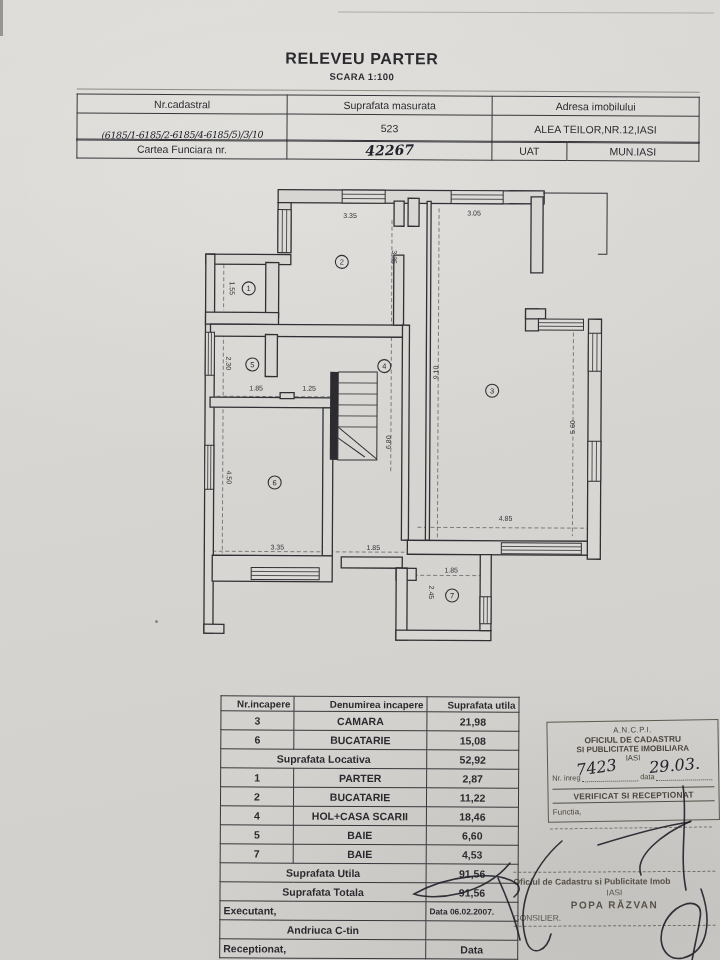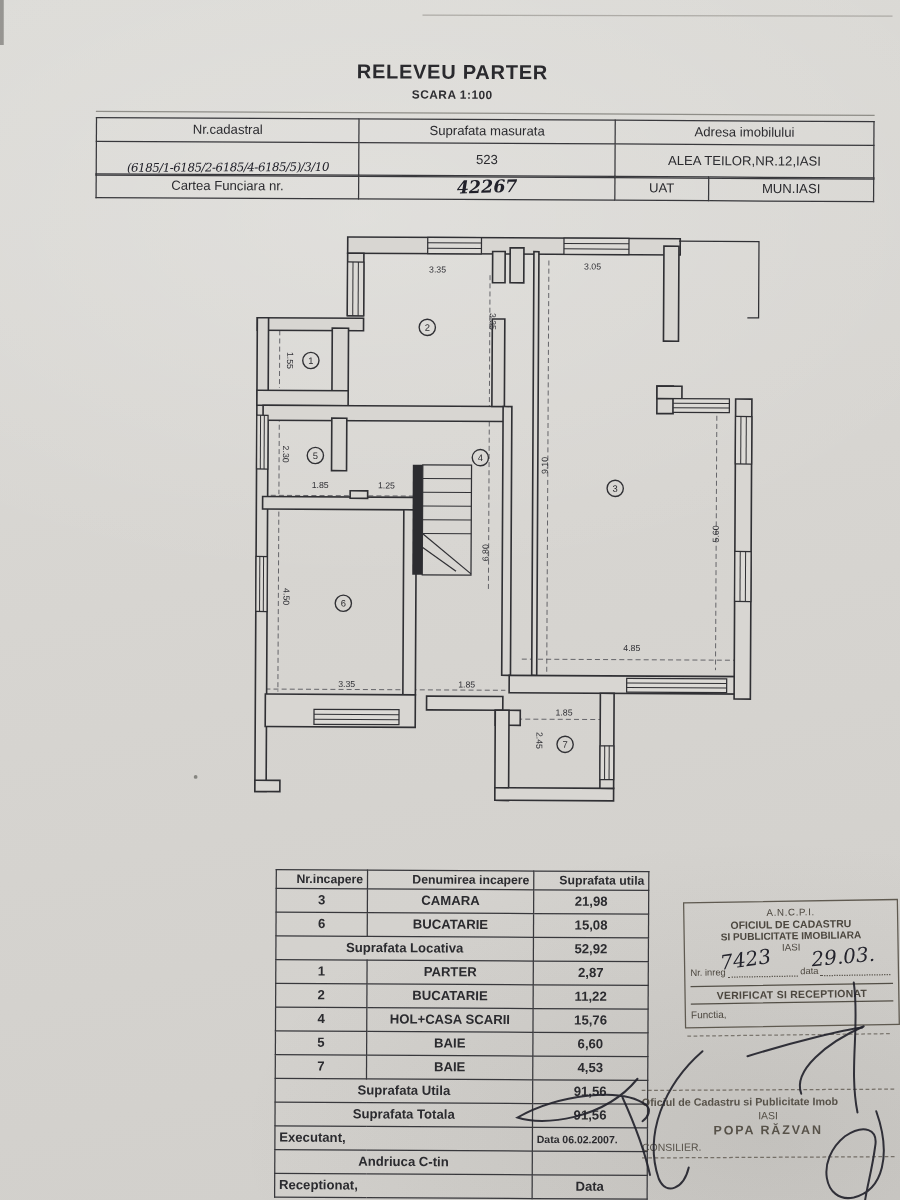--- a/index.html
+++ b/index.html
@@ -310,21 +310,21 @@
         <td>2,87</td>
       </tr>
       <tr>
         <td>2</td>
         <td>BUCATARIE</td>
         <td>11,22</td>
       </tr>
       <tr>
         <td>4</td>
         <td>HOL+CASA SCARII</td>
-        <td>15,76</td>
+        <td>18,46</td>
       </tr>
       <tr>
         <td>5</td>
         <td>BAIE</td>
         <td>6,60</td>
       </tr>
       <tr>
         <td>7</td>
         <td>BAIE</td>
         <td>4,53</td>

